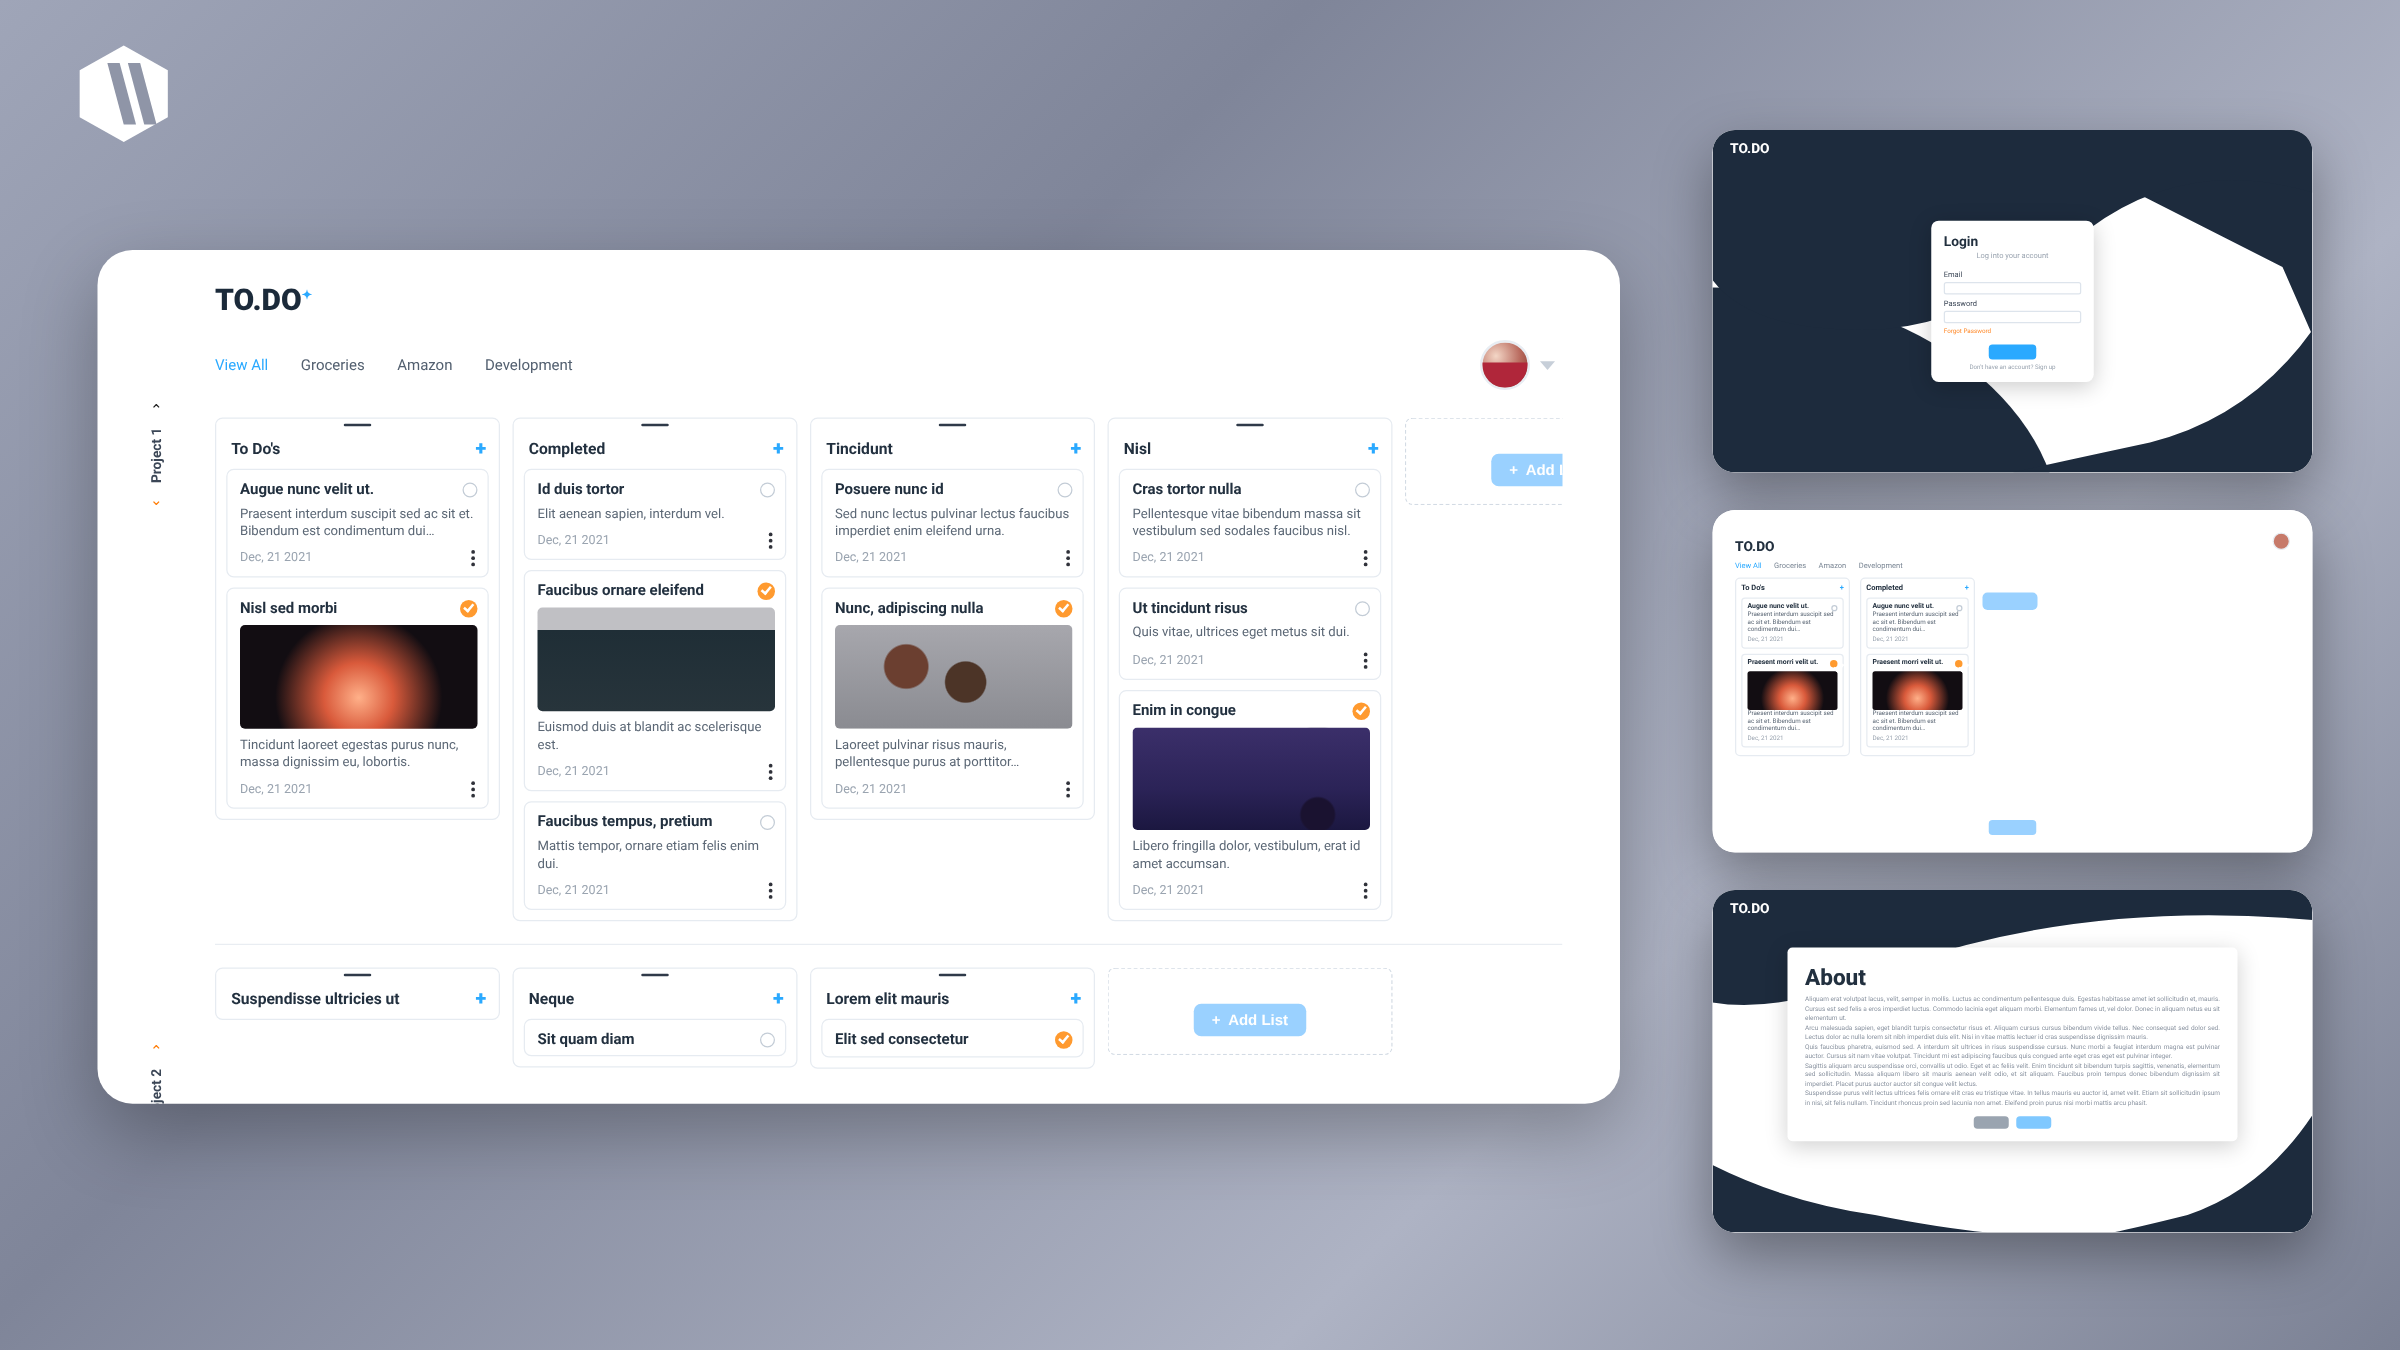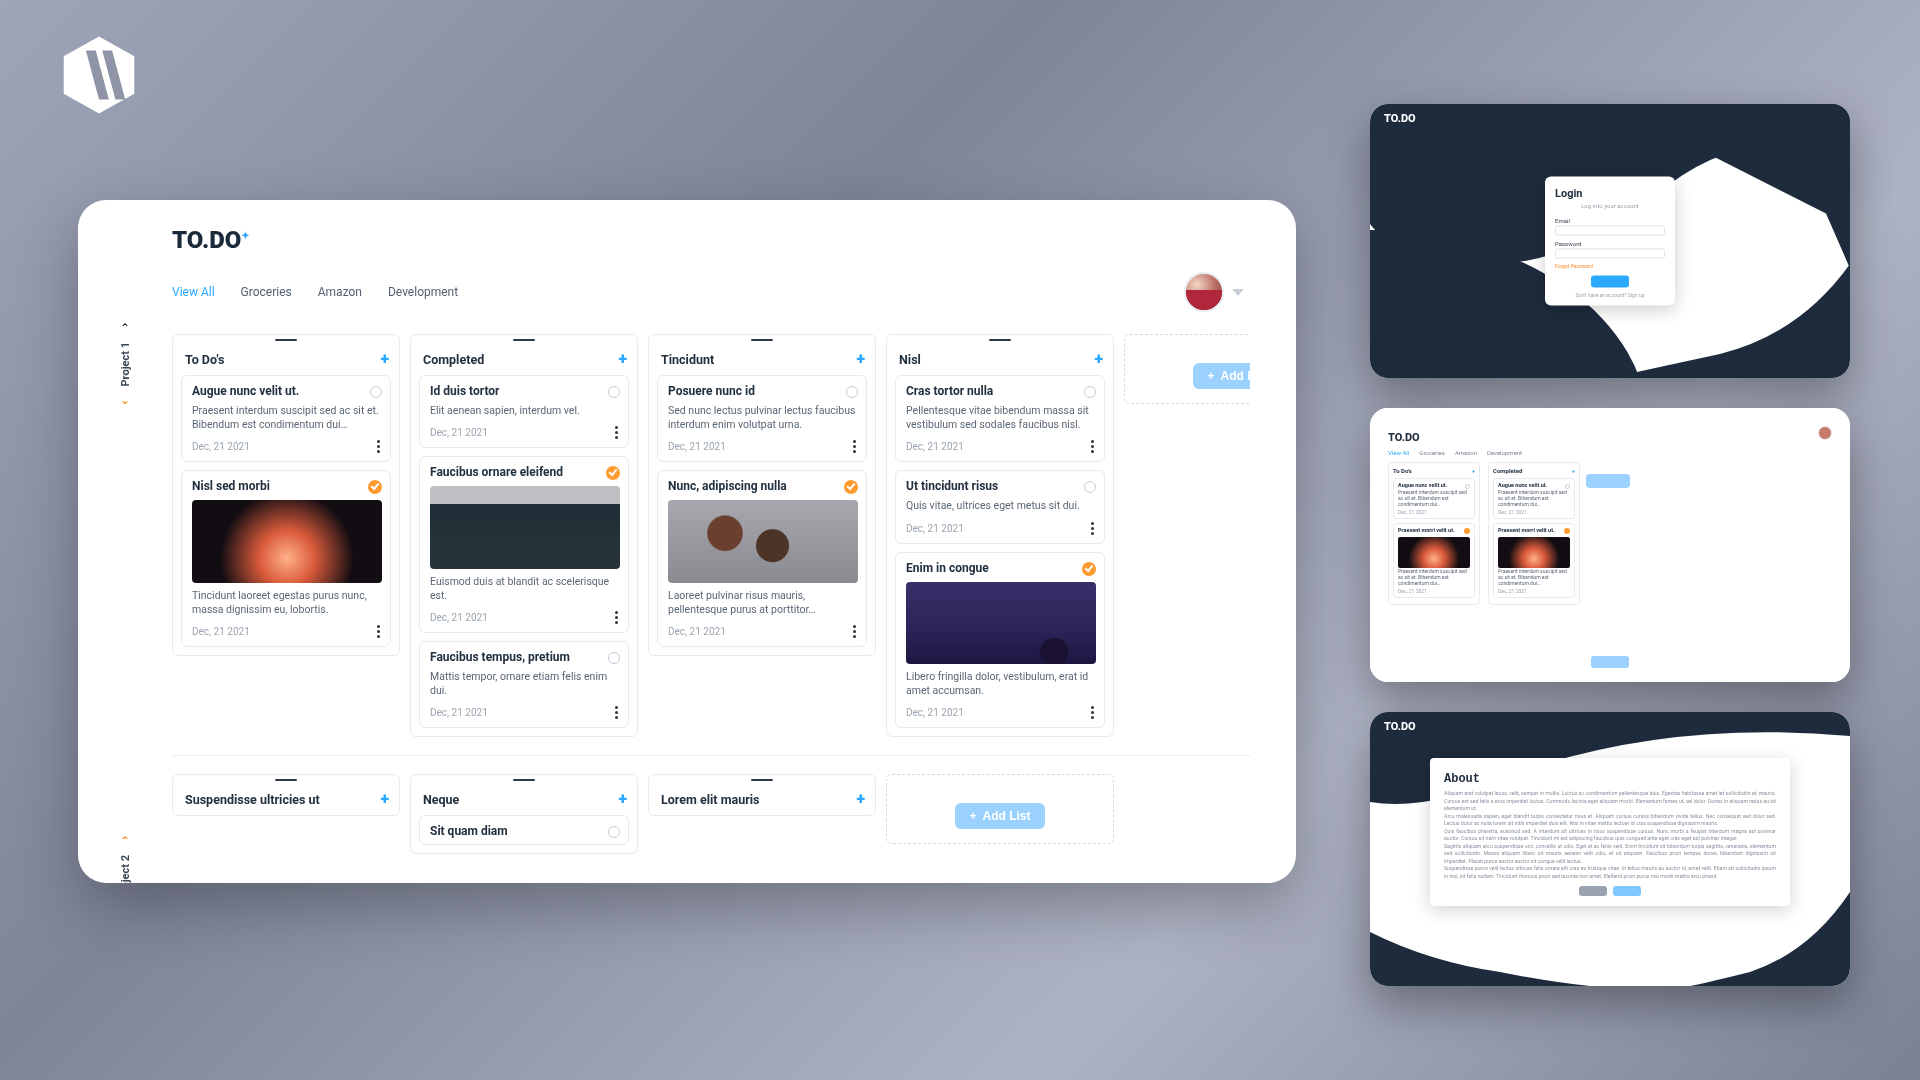--- a/index.html
+++ b/index.html
@@ -227,21 +227,21 @@
     position:absolute; left:50%; transform:translateX(-50%);
     bottom:14px; width:38px; height:12px; background:#9ad1ff; border-radius:3px;
   }
 
   
   .about-card{
     position:absolute; top:46px; left:50%; transform:translateX(-50%);
     width:360px; background:#fff; border-radius:4px; padding:14px 14px 10px;
     box-shadow:0 4px 18px rgba(0,0,0,.18);
   }
-  .about-card h4{ font-size:12px; font-weight:800; color:#22303f; margin-bottom:4px;font-family:Liberation Mono, monospace;}
+  .about-card h4{ font-size:18px; font-weight:800; color:#22303f; margin-bottom:4px;}
   .about-card .para{ font-size:5.2px; line-height:1.45; color:#8a93a0; text-align:justify;}
   .about-btns{ display:flex; gap:6px; justify-content:center; margin-top:6px;}
   .about-btns .b{ width:28px; height:10px; border-radius:3px;}
   .b.g{ background:#9aa4b0;}
   .b.p{ background:#7fc8ff;}
 
 </style>
 </head>
 <body>
 
@@ -400,21 +400,21 @@
             <div class="list-header">
               <span>Tincidunt</span>
               <span class="plus">+</span>
             </div>
             <div class="cards">
               <div class="card">
                 <div class="card-title-row">
                   <span class="card-title">Posuere nunc id</span>
                   <span class="status-circle"></span>
                 </div>
-                <div class="card-desc">Sed nunc lectus pulvinar lectus faucibus interdum enim volutpat urna.</div>
+                <div class="card-desc">Sed nunc lectus pulvinar lectus faucibus imperdiet enim eleifend urna.</div>
                 <div class="card-footer">
                   <span class="card-date">Dec, 21 2021</span>
                   <span class="kebab">
                       <span></span>
                       <span></span>
                       <span></span>
                     </span>
                 </div>
               </div>
               <div class="card">
@@ -531,20 +531,28 @@
               </div>
             </div>
           </div>
           <div class="list">
             <div class="list-top-handle">
                 <span></span>
               </div>
             <div class="list-header">
               <span>Lorem elit mauris</span>
               <span class="plus">+</span>
+            </div>
+            <div class="cards">
+              <div class="card">
+                <div class="card-title-row">
+                  <span class="card-title">Elit sed consectetur</span>
+                  <span class="status-done"></span>
+                </div>
+              </div>
             </div>
           </div>
           <div class="add-slot">
             <button class="add-btn">
               <span class="plusmark">+</span>
               <span>Add List</span>
             </button>
           </div>
           <div></div>
         </div>

